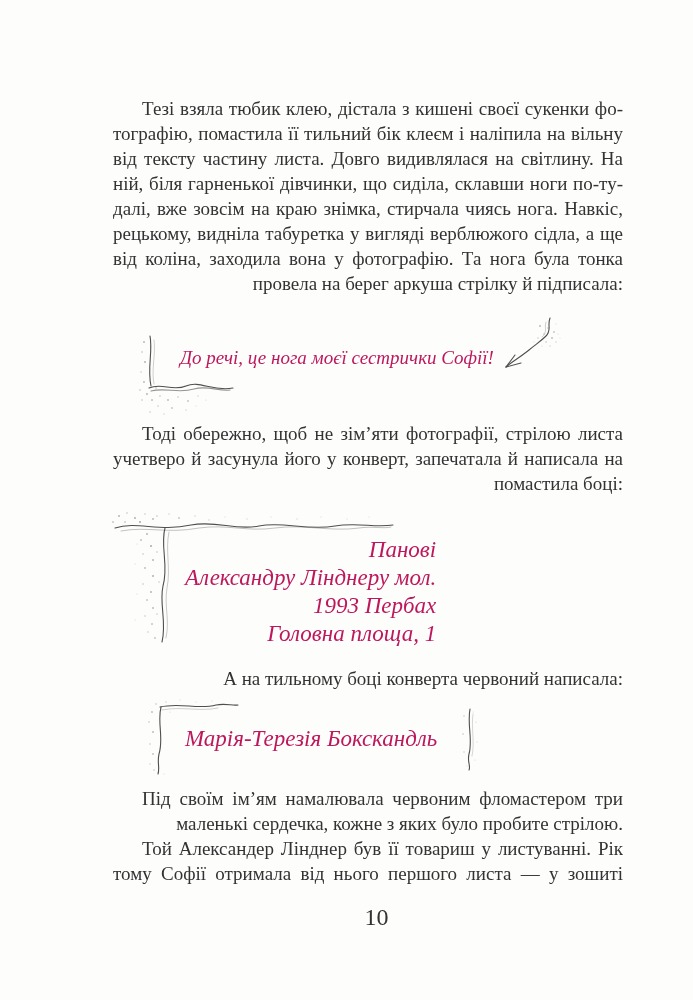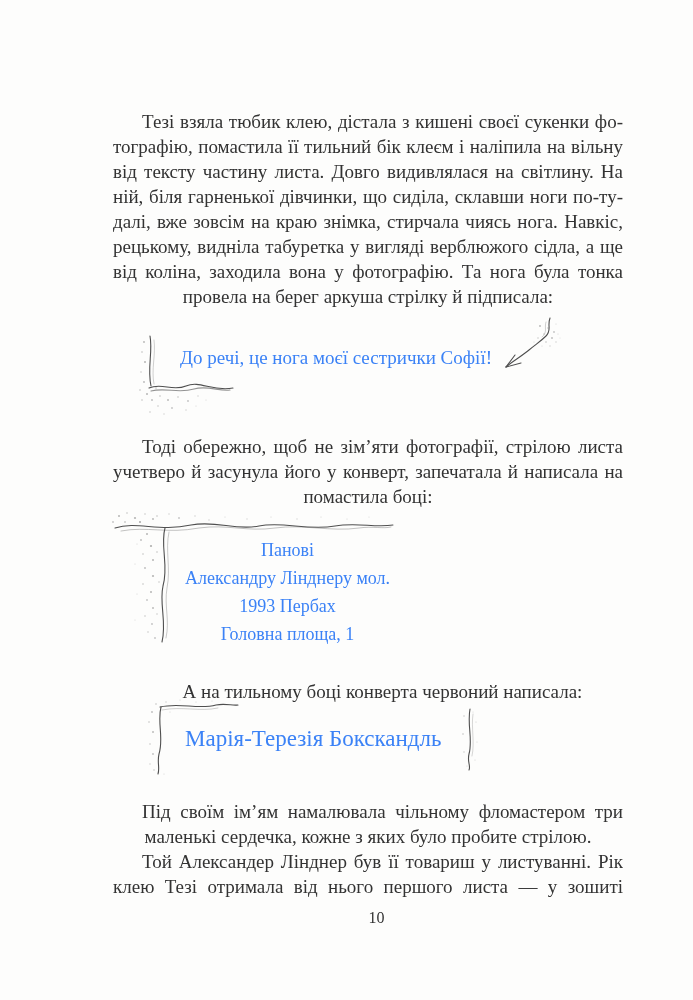--- a/index.html
+++ b/index.html
@@ -7,29 +7,29 @@
     position:relative;
     width:693px;height:1000px;
     margin:0 auto;
     background:#fdfdfc;
     font-family:"Liberation Serif","DejaVu Serif",serif;
     color:#333333;
     overflow:hidden;
   }
   .block{position:absolute;}
   .para{left:113px;width:510px;}
-  .ln{font-size:19px;line-height:25px;height:25px;white-space:nowrap;text-align:center;}
+  .ln{font-size:19px;line-height:25px;height:25px;white-space:nowrap;text-align:right;}
   .ln.j{text-align:justify;text-align-last:justify;white-space:normal;}
-  .indent .ln:first-child{text-indent:29px;margin-top:13px;}
-  .handwritten{color:#3b82f6;}
+  .indent .ln:first-child{text-indent:29px;}
+  .handwritten{font-style:italic;color:#be185d;}
   .ann-text{left:180px;top:345px;font-size:19px;line-height:25px;}
   .env-front-text{left:185px;top:536px;font-size:19px;}
-  .env-front-text .ln{font-size:18px;line-height:28px;height:28px;}
+  .env-front-text .ln{font-size:23px;line-height:28px;height:28px;}
   .env-back-name{left:185px;top:726px;font-size:23px;line-height:25px;}
-  .folio{left:113px;top:905px;width:527px;text-align:center;font-size:16px;line-height:25px;}
+  .folio{left:113px;top:905px;width:527px;text-align:center;font-size:24px;line-height:25px;}
   .sketch{position:absolute;pointer-events:none;}
   .sketch path{fill:none;stroke:#4f4f4f;stroke-width:1.1;stroke-linecap:round;}
   .sketch .echo{stroke:#6a6a6a;stroke-width:0.8;}
   .sketch circle{fill:#6f6f6f;stroke:none;}
 </style>
 </head>
 <body>
 
 <div class="page">
 
@@ -191,24 +191,24 @@
       <circle cx="18" cy="18" r="0.6" opacity="0.35"></circle>
     <circle cx="5" cy="30" r="0.8" opacity="0.4"></circle>
       <circle cx="19" cy="38" r="0.6" opacity="0.3"></circle>
     <circle cx="6" cy="48" r="0.7" opacity="0.38"></circle>
       <circle cx="17" cy="56" r="0.6" opacity="0.3"></circle>
     <circle cx="9" cy="62" r="0.6" opacity="0.3"></circle>
       <circle cx="15" cy="8" r="0.5" opacity="0.3"></circle>
   </svg>
 
   <div class="block para indent" style="top:786px">
-      <div class="ln j">Під своїм ім’ям намалювала чільному фломастером три</div>
+      <div class="ln j">Під своїм ім’ям намалювала червоним фломастером три</div>
       <div class="ln">маленькі сердечка, кожне з яких було пробите стрілою.</div>
     </div>
 
   <div class="block para indent" style="top:836px">
       <div class="ln j">Той Александер Лінднер був її товариш у листуванні. Рік</div>
-      <div class="ln j">клею Тезі отримала від нього першого листа — у зошиті</div>
+      <div class="ln j">тому Софії отримала від нього першого листа — у зошиті</div>
     </div>
 
   <div class="block folio">10</div>
 
 </div>
 
 </body></html>

